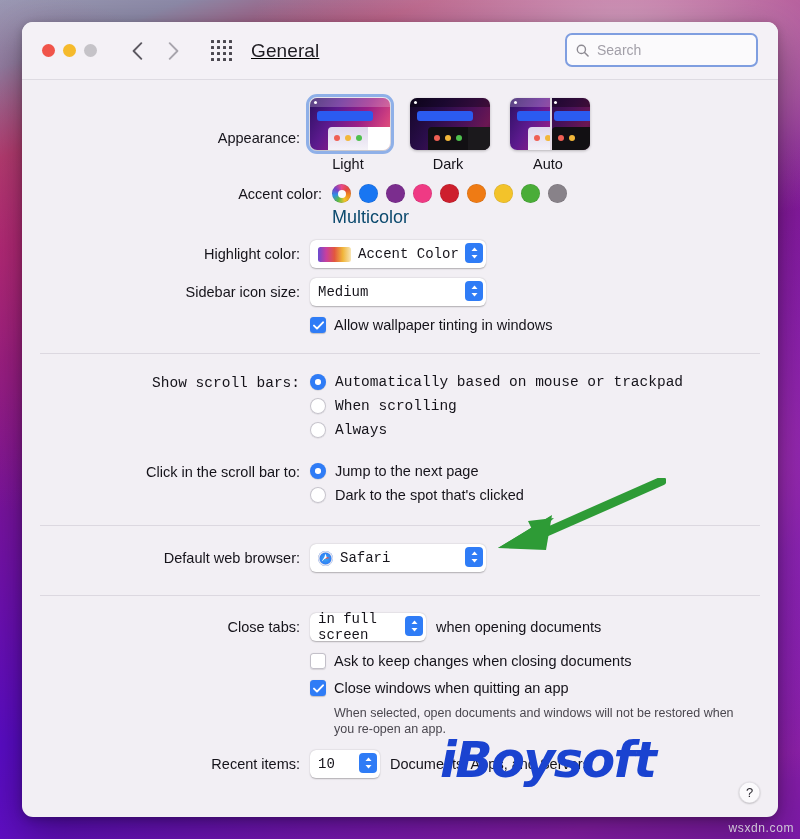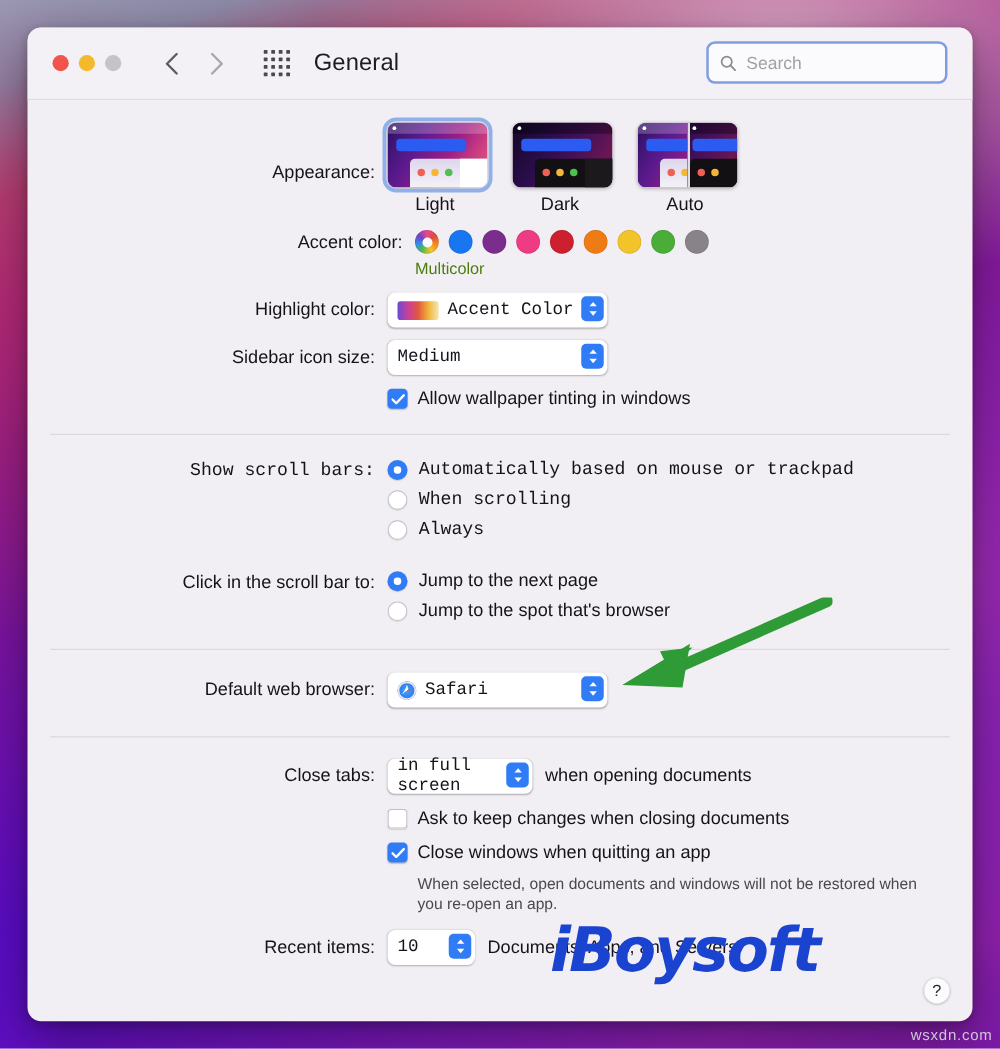--- a/index.html
+++ b/index.html
@@ -52,20 +52,21 @@
 
   
   #titlebar {
     position: relative;
     height: 57px;
     flex: 0 0 57px;
     background: #f4f1f6;
     border-bottom: 1px solid #dedbe2;
     display: flex;
     align-items: center;
+    text-decoration: underline;
   }
   .traffic {
     display: flex; gap: 8px;
     margin-left: 20px;
   }
   .tl {
     width: 13px; height: 13px; border-radius: 50%;
     display: block;
   }
   .tl.red { background: #f0544a; }
@@ -244,22 +245,22 @@
     background: conic-gradient(#e84b8a, #e2483f, #ef8a1f, #f3c32a, #5cbb46, #2e8fe8, #7a3fc6, #e84b8a);
     position: relative;
   }
   .sw.multi::after {
     content: ""; position: absolute;
     left: 5.5px; top: 5.5px; width: 8px; height: 8px;
     border-radius: 50%; background: #fbfafc;
   }
   .multicolor-label {
     margin-top: 4px;
-    font-size: 13px;
-    color: #4d7c0f;
+    font-size: 18px;
+    color: #0c4a6e;
   }
 
   
   .popup {
     height: 28px;
     background: #ffffff;
     border-radius: 6px;
     box-shadow: 0 0.5px 1.5px rgba(0,0,0,0.28);
     display: inline-flex;
     align-items: center;
@@ -614,21 +615,21 @@
         <div class="lbl" style="padding-top:3px;">Click in the scroll bar to:</div>
         <div class="ctl">
           <div class="radrow">
             <span class="rad on">
                 <span class="inner"></span>
               </span>
             <span class="rad-label">Jump to the next page</span>
           </div>
           <div class="radrow">
             <span class="rad"></span>
-            <span class="rad-label">Jump to the spot that's browser</span>
+            <span class="rad-label">Dark to the spot that's clicked</span>
           </div>
         </div>
       </div>
 
       <div class="sep" style="margin-top:18px;"></div>
 
       <div class="row" style="margin-top:18px;">
         <div class="lbl" style="padding-top:4px;">Default web browser:</div>
         <div class="ctl">
           <div class="popup" style="width:176px;">

